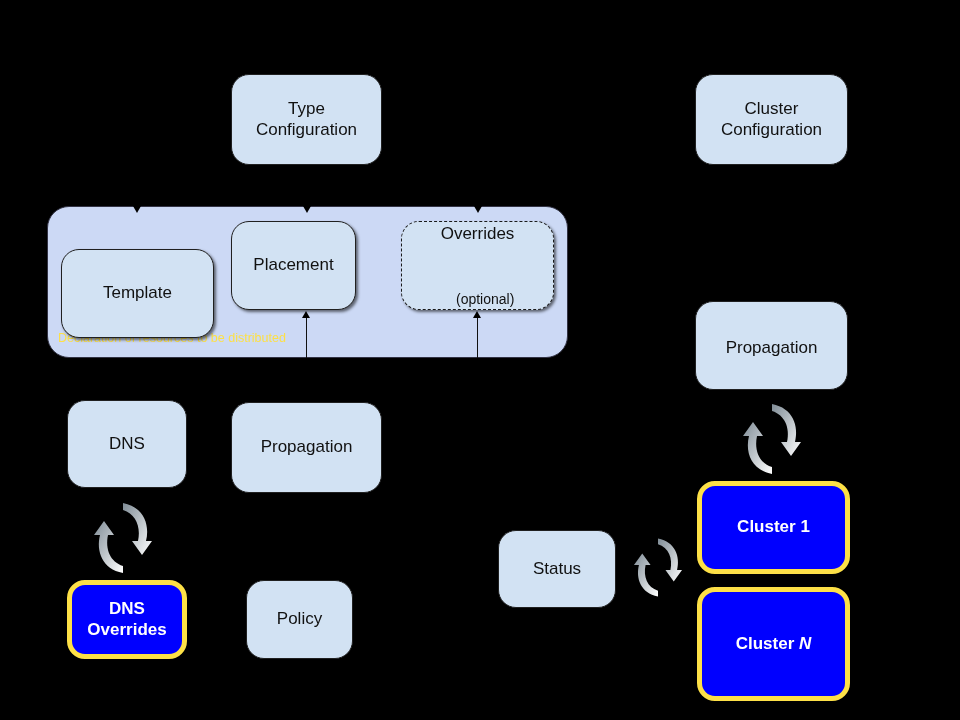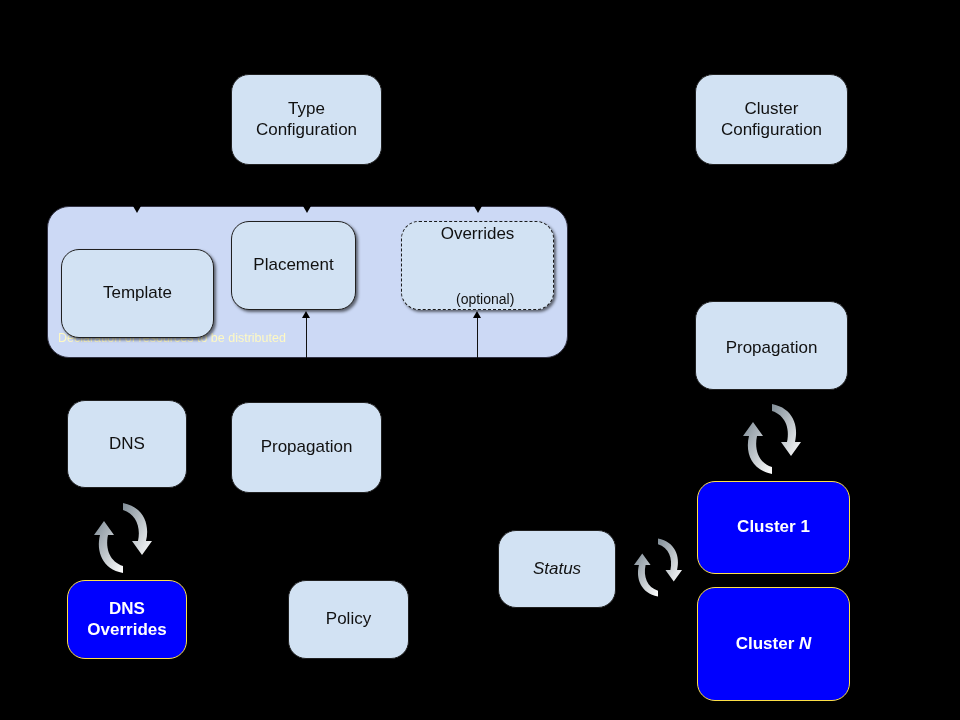--- a/index.html
+++ b/index.html
@@ -40,36 +40,36 @@
     position: absolute;
     box-sizing: border-box;
     background: #ccd9f5;
     border: 1px solid #334;
     border-radius: 22px;
     box-shadow: 2px 2px 3px rgba(0,0,0,0.55);
   }
   .group-caption {
     position: absolute;
     font-size: 12.5px;
-    color: #fef9c3;
+    color: #fde047;
     white-space: nowrap;
   }
 
   
   .dashdot {
     border: 1.5px dashed #1a1a1a;
     background: #d2e2f3;
   }
 
   
   .blue {
     background: #0000ff;
     color: #ffffff;
     font-weight: bold;
-    border: 1px solid #fde047;
+    border: 5px solid #fde047;
   }
   .blue .it { font-style: italic; }
 
   
   .vline {
     position: absolute;
     width: 0;
     border-left: 1.4px solid #000000;
   }
   .vline.dash { border-left: 1.4px dashed #000000; }
@@ -169,21 +169,21 @@
     </svg>
   </div>
 
   <div class="node blue" style="left:67px; top:580px; width:120px; height:79px;">
     <span>
       <span class="lbl">DNS</span>
       <span class="lbl">Overrides</span>
     </span>
   </div>
 
-  <div class="node" style="left:246px; top:580px; width:121px; height:79px;margin-left:42px;">
+  <div class="node" style="left:246px; top:580px; width:107px; height:79px;">
     <span class="lbl">Policy</span>
   </div>
 
   <div class="node" style="left:695px; top:301px; width:153px; height:89px; align-items:flex-start; padding-top:36px;">
     <span class="lbl">Propagation</span>
   </div>
 
   <div class="sync" style="left:737px; top:398px; width:70px; height:82px;">
     <svg width="70" height="82" viewBox="0 0 70 82">
       <defs>
@@ -223,17 +223,17 @@
         <linearGradient id="gF" x1="1" y1="1" x2="0" y2="0">
           <stop offset="0%" stop-color="#ffffff"></stop>
           <stop offset="100%" stop-color="#7f8c96"></stop>
         </linearGradient>
       </defs>
       <path d="M35 6 C 56 10, 62 28, 58 44 L 64 44 L 54 58 L 44 44 L 50 44 C 53 30, 48 17, 35 13 Z" fill="url(#gE)" transform="rotate(180 35 41)"></path>
       <path d="M35 6 C 56 10, 62 28, 58 44 L 64 44 L 54 58 L 44 44 L 50 44 C 53 30, 48 17, 35 13 Z" fill="url(#gF)"></path>
     </svg>
   </div>
 
-  <div class="node" style="left:498px; top:530px; width:118px; height:78px;font-style:italic;">
+  <div class="node" style="left:498px; top:530px; width:118px; height:78px;">
     <span class="lbl">Status</span>
   </div>
 
 </div>
 
 </body></html>

